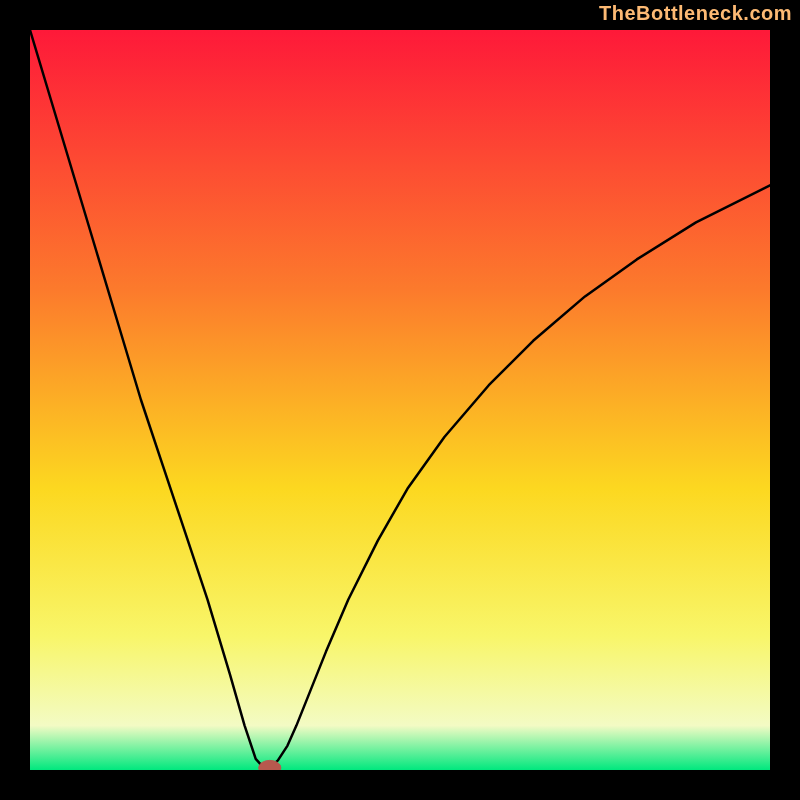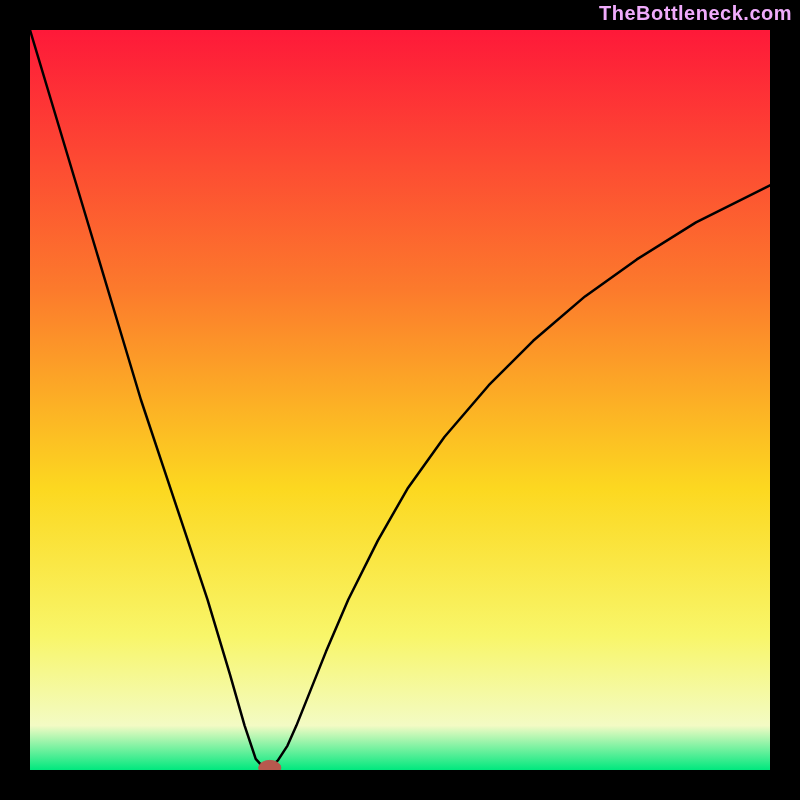--- a/index.html
+++ b/index.html
@@ -14,21 +14,21 @@
   .frame {
     position: relative;
     width: 800px;
     height: 800px;
     background: #000;
   }
   .watermark {
     position: absolute;
     top: 2px;
     right: 8px;
-    color: #f0abfc;
+    color: #fdba74;
     font-size: 20px;
     font-weight: 600;
     letter-spacing: 0.5px;
     user-select: none;
   }
   svg.plot {
     position: absolute;
     left: 30px;
     top: 30px;
     width: 740px;

